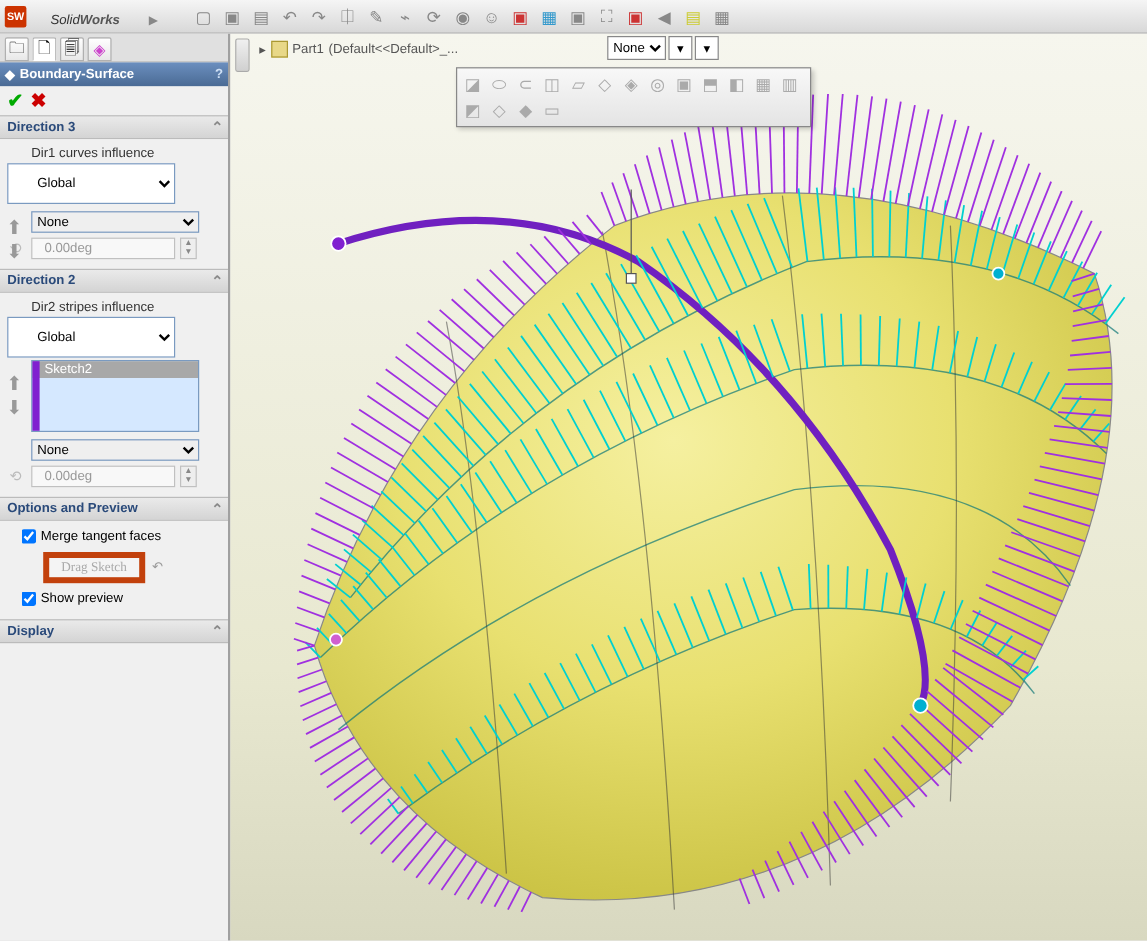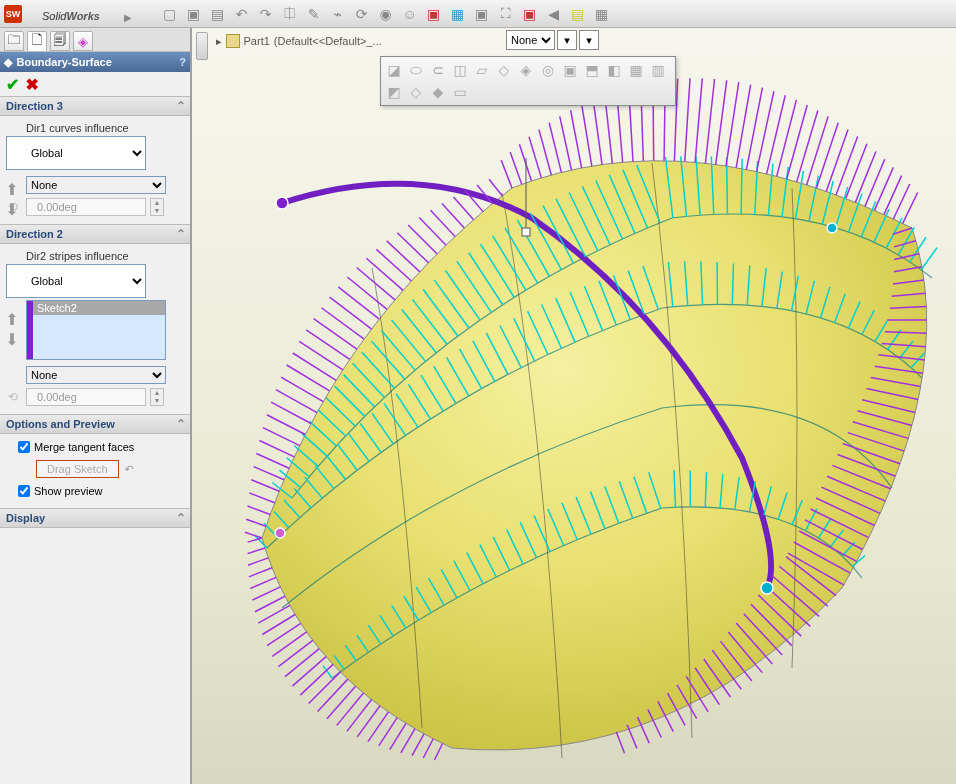--- a/index.html
+++ b/index.html
@@ -50,21 +50,21 @@
 
 .none-row { display: flex; margin: 6px 0 0 20px; }
 .none-row select { width: 140px; height: 18px; font-size: 11px; border: 1px solid #7a9ac0; }
 .deg-row { display: flex; align-items: center; gap: 4px; margin: 4px 0 0 2px; }
 .deg-row .refresh { width: 14px; height: 14px; color: #bbb; font-size: 12px; }
 .deg-row .spinner { width: 120px; height: 18px; border: 1px solid #c0c0c0; background: #f8f8f8; color: #999; padding: 0 10px; display: flex; align-items: center; }
 .deg-row .spin-btns { width: 14px; height: 18px; border: 1px solid #c0c0c0; background: #eee; font-size: 7px; line-height: 8px; text-align: center; color: #888; }
 
 .check-row { display: flex; align-items: center; gap: 4px; margin: 3px 0 3px 12px; }
 .check-row input { width: 12px; height: 12px; }
-.btn-disabled { margin: 4px 0 4px 30px; padding: 2px 10px; color: #aaa; border: 1px solid #c2410c; background: #f4f4f4; display: inline-block; }
+.btn-disabled { margin: 4px 0 4px 30px; padding: 2px 10px; color: #aaa; border: 5px solid #c2410c; background: #f4f4f4; display: inline-block; font-family: Liberation Serif, serif; }
 .undo-btn { display: inline-block; margin-left: 6px; color: #999; }
 
 .spinner-input { width: 130px; height: 18px; border: 1px solid #7a9ac0; background: #fff; margin: 2px 0 2px 20px; display: flex; }
 .spinner-input .val { flex: 1; padding: 0 4px; display: flex; align-items: center; }
 .spinner-input .spins { width: 14px; display: flex; flex-direction: column; }
 .spinner-input .spins div { flex: 1; border-left: 1px solid #7a9ac0; font-size: 7px; text-align: center; line-height: 8px; background: #eee; }
 .slider-line { width: 130px; height: 4px; margin: 4px 0 6px 20px; background: #d0d0d0; border-radius: 2px; position: relative; }
 .slider-line .handle { position: absolute; left: 8px; top: -4px; width: 8px; height: 12px; background: #d8d8d8; border: 1px solid #888; border-radius: 2px; }
 
 

